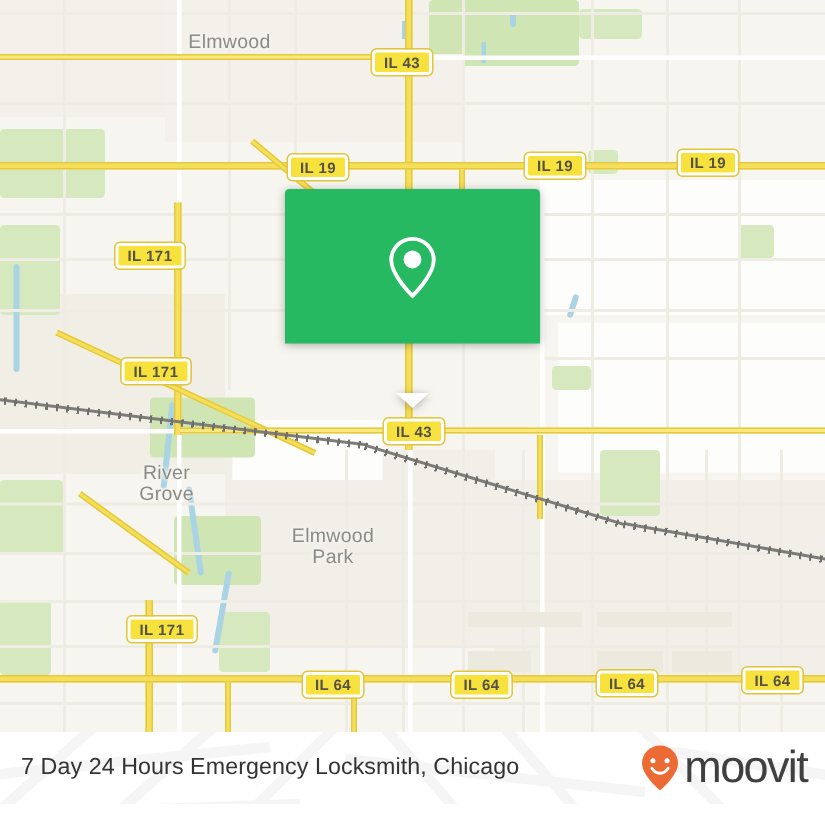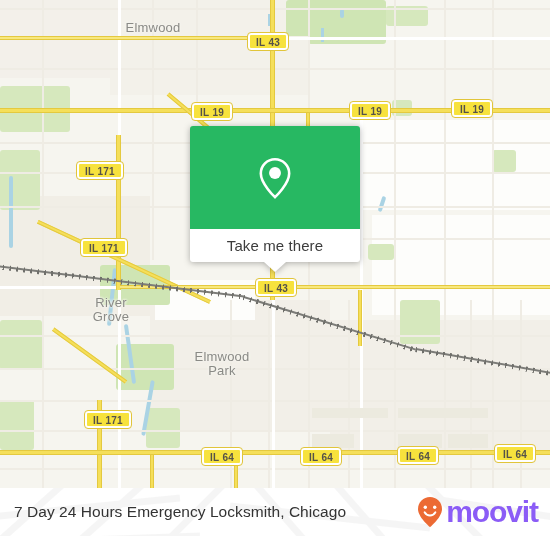--- a/index.html
+++ b/index.html
@@ -141,21 +141,21 @@
     justify-content: space-between;
     padding: 0 12px 0 14px;
   }
   .footer-title {
     font-size: 15.5px; color: #333333;
     letter-spacing: .05px; white-space: nowrap;
   }
   .brand { display: flex; align-items: center; gap: 2px; }
   .brand-pin { width: 28px; height: 32px; display: block; }
   .brand-word {
-    font-size: 30px; font-weight: bold; color: #8b5cf6;
+    font-size: 30px; font-weight: normal; color: #404040;
     letter-spacing: -1.1px; line-height: 30px;
   }
 </style>
 </head>
 <body>
 
 <div id="app">
 
   <div class="map">
 
@@ -257,21 +257,21 @@
     <div class="rail" style="left:416px;top:348px;width:140px;transform:rotate(10deg);"></div>
     <div class="railticks" style="left:416px;top:347px;width:140px;transform:rotate(10deg);"></div>
 
     <div class="building" style="left:398px;top:434px;width:44px;height:14px;"></div>
     <div class="building" style="left:448px;top:434px;width:40px;height:14px;"></div>
     <div class="building" style="left:312px;top:434px;width:42px;height:14px;"></div>
     <div class="building" style="left:312px;top:408px;width:76px;height:10px;"></div>
     <div class="building" style="left:398px;top:408px;width:90px;height:10px;"></div>
 
     <div class="city-label" style="left:118px;top:21px;width:70px;">Elmwood</div>
-    <div class="city-label" style="left:76px;top:296px;width:70px;">River
+    <div class="city-label" style="left:76px;top:308px;width:70px;">River
 Grove</div>
     <div class="city-label" style="left:182px;top:350px;width:80px;text-align:center;">Elmwood
 Park</div>
 
     <div class="shield" style="left:248px;top:33px;">IL 43</div>
     <div class="shield" style="left:192px;top:103px;">IL 19</div>
     <div class="shield" style="left:350px;top:102px;">IL 19</div>
     <div class="shield" style="left:452px;top:100px;">IL 19</div>
     <div class="shield" style="left:77px;top:162px;">IL 171</div>
     <div class="shield" style="left:81px;top:239px;">IL 171</div>
@@ -281,23 +281,20 @@
     <div class="shield" style="left:301px;top:448px;">IL 64</div>
     <div class="shield" style="left:398px;top:447px;">IL 64</div>
     <div class="shield" style="left:495px;top:445px;">IL 64</div>
 
     <div class="callout">
       <div class="callout-top">
         <svg class="pin-icon" viewBox="0 0 24 24">
           <path d="M12 2.2c-4.1 0-7.4 3.3-7.4 7.4 0 5.4 7.4 12.4 7.4 12.4s7.4-7 7.4-12.4c0-4.1-3.3-7.4-7.4-7.4z" fill="none" stroke="#ffffff" stroke-width="1.35"></path>
           <circle cx="12" cy="9.4" r="3.1" fill="#ffffff"></circle>
         </svg>
-      </div>
-      <div class="callout-bottom">
-        <span>Take me there</span>
       </div>
       <div class="callout-tail"></div>
     </div>
 
   </div>
 
   <div class="footer">
     <svg class="footer-watermark" viewBox="0 0 550 62" preserveAspectRatio="none">
       <g stroke="#ededed" stroke-width="7" fill="none">
         <path d="M-20 70 L70 -10"></path>

